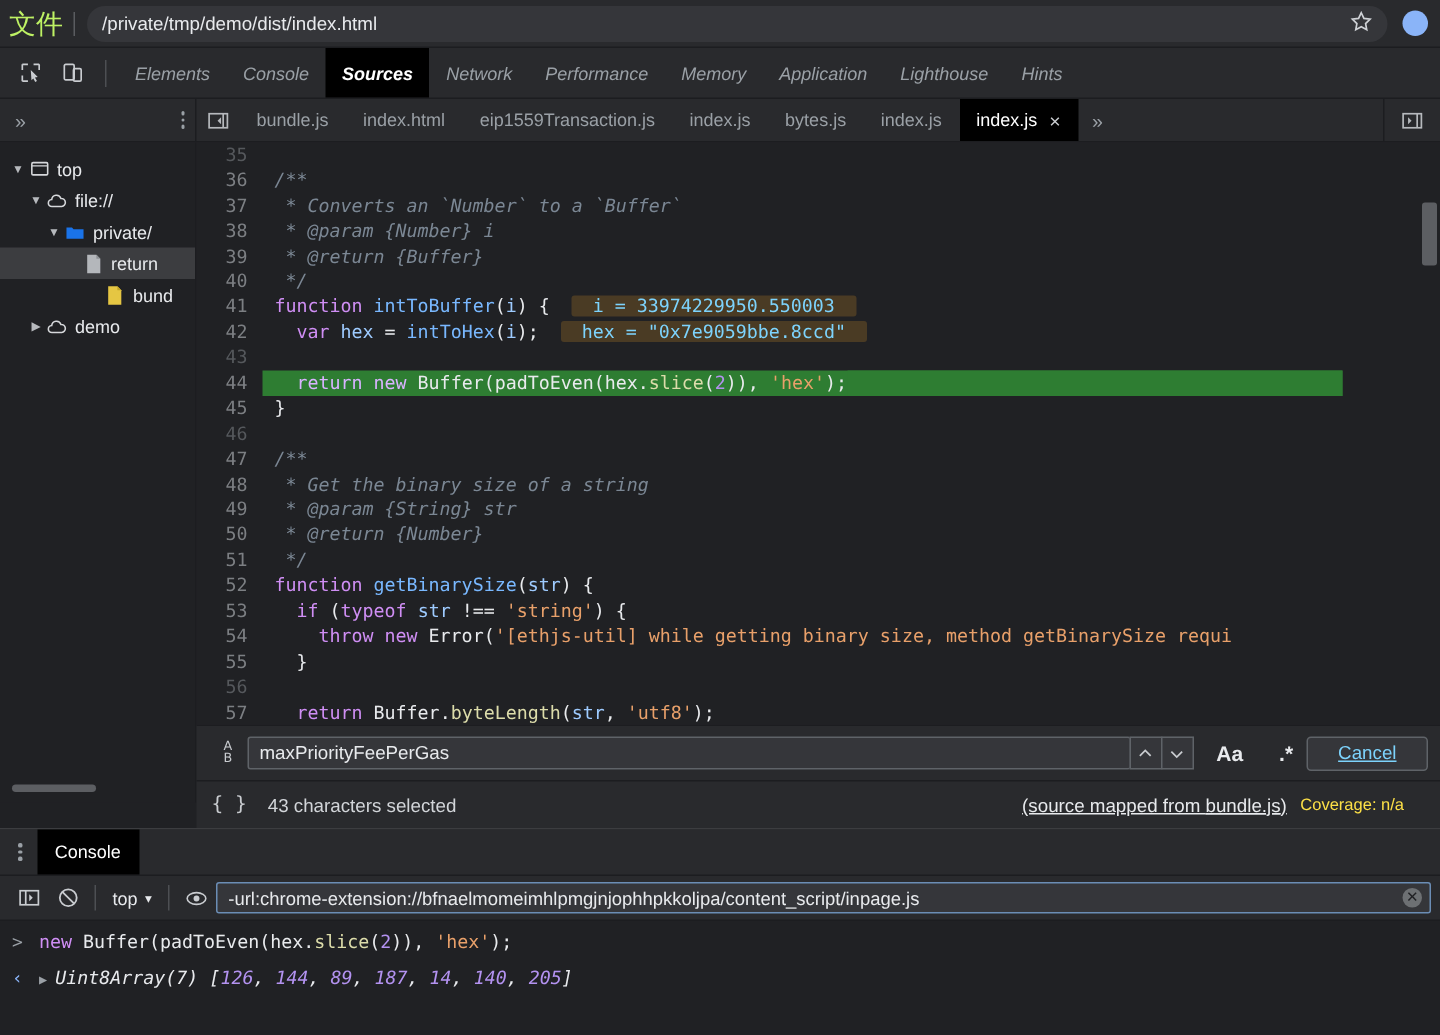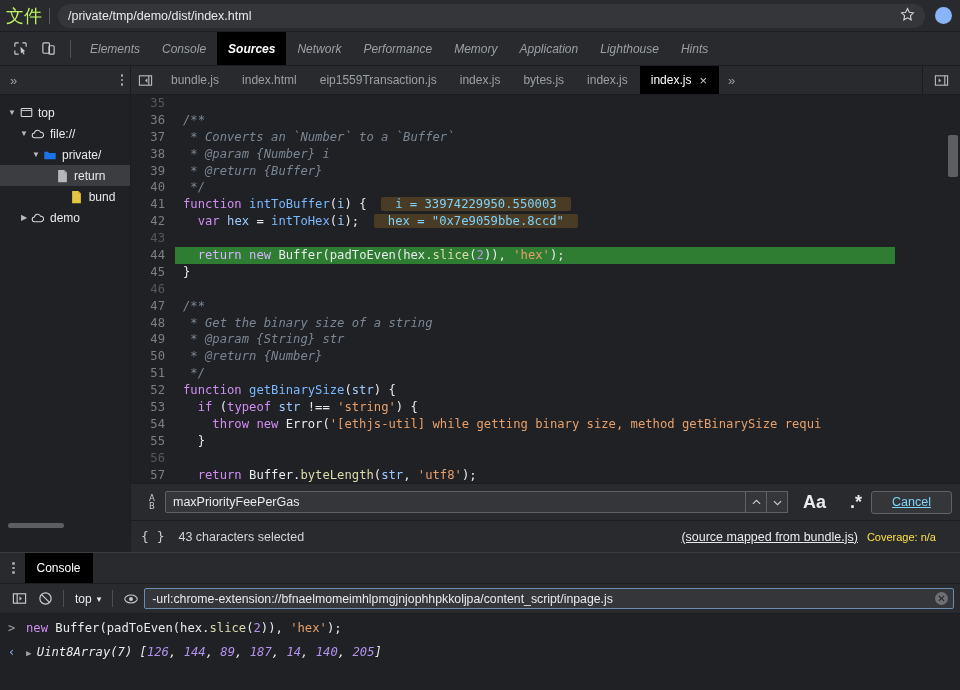--- a/index.html
+++ b/index.html
@@ -165,21 +165,21 @@
     color: #e8eaed; font-size: 12.5px; padding: 0 7px; outline: none;
     border-radius: 2px; min-width: 0;
   }
   .sb-btn {
     width: 22px; height: 22px; display: flex; align-items: center; justify-content: center;
     color: #c9ccd0; font-size: 10px; border: 1px solid #5f6368; margin-left: -1px;
     background: #35363a;
   }
   .sb-toggle {
     padding: 0 9px; height: 22px; display: flex; align-items: center;
-    color: #e8eaed; font-size: 18px; font-weight: bold; margin-left: 6px;
+    color: #e8eaed; font-size: 14px; font-weight: bold; margin-left: 6px;
   }
   .cancel-btn {
     margin-left: 0; padding: 0 20px; height: 23px; display: flex;
     align-items: center; justify-content: center; background: #35363a;
     border: 1px solid #5f6368; border-radius: 3px; color: #7dd3fc; font-size: 12.5px; text-decoration: underline;
   }
 
   
   .statusbar {
     position: absolute; left: 131px; right: 0; top: 520px; height: 32px;

